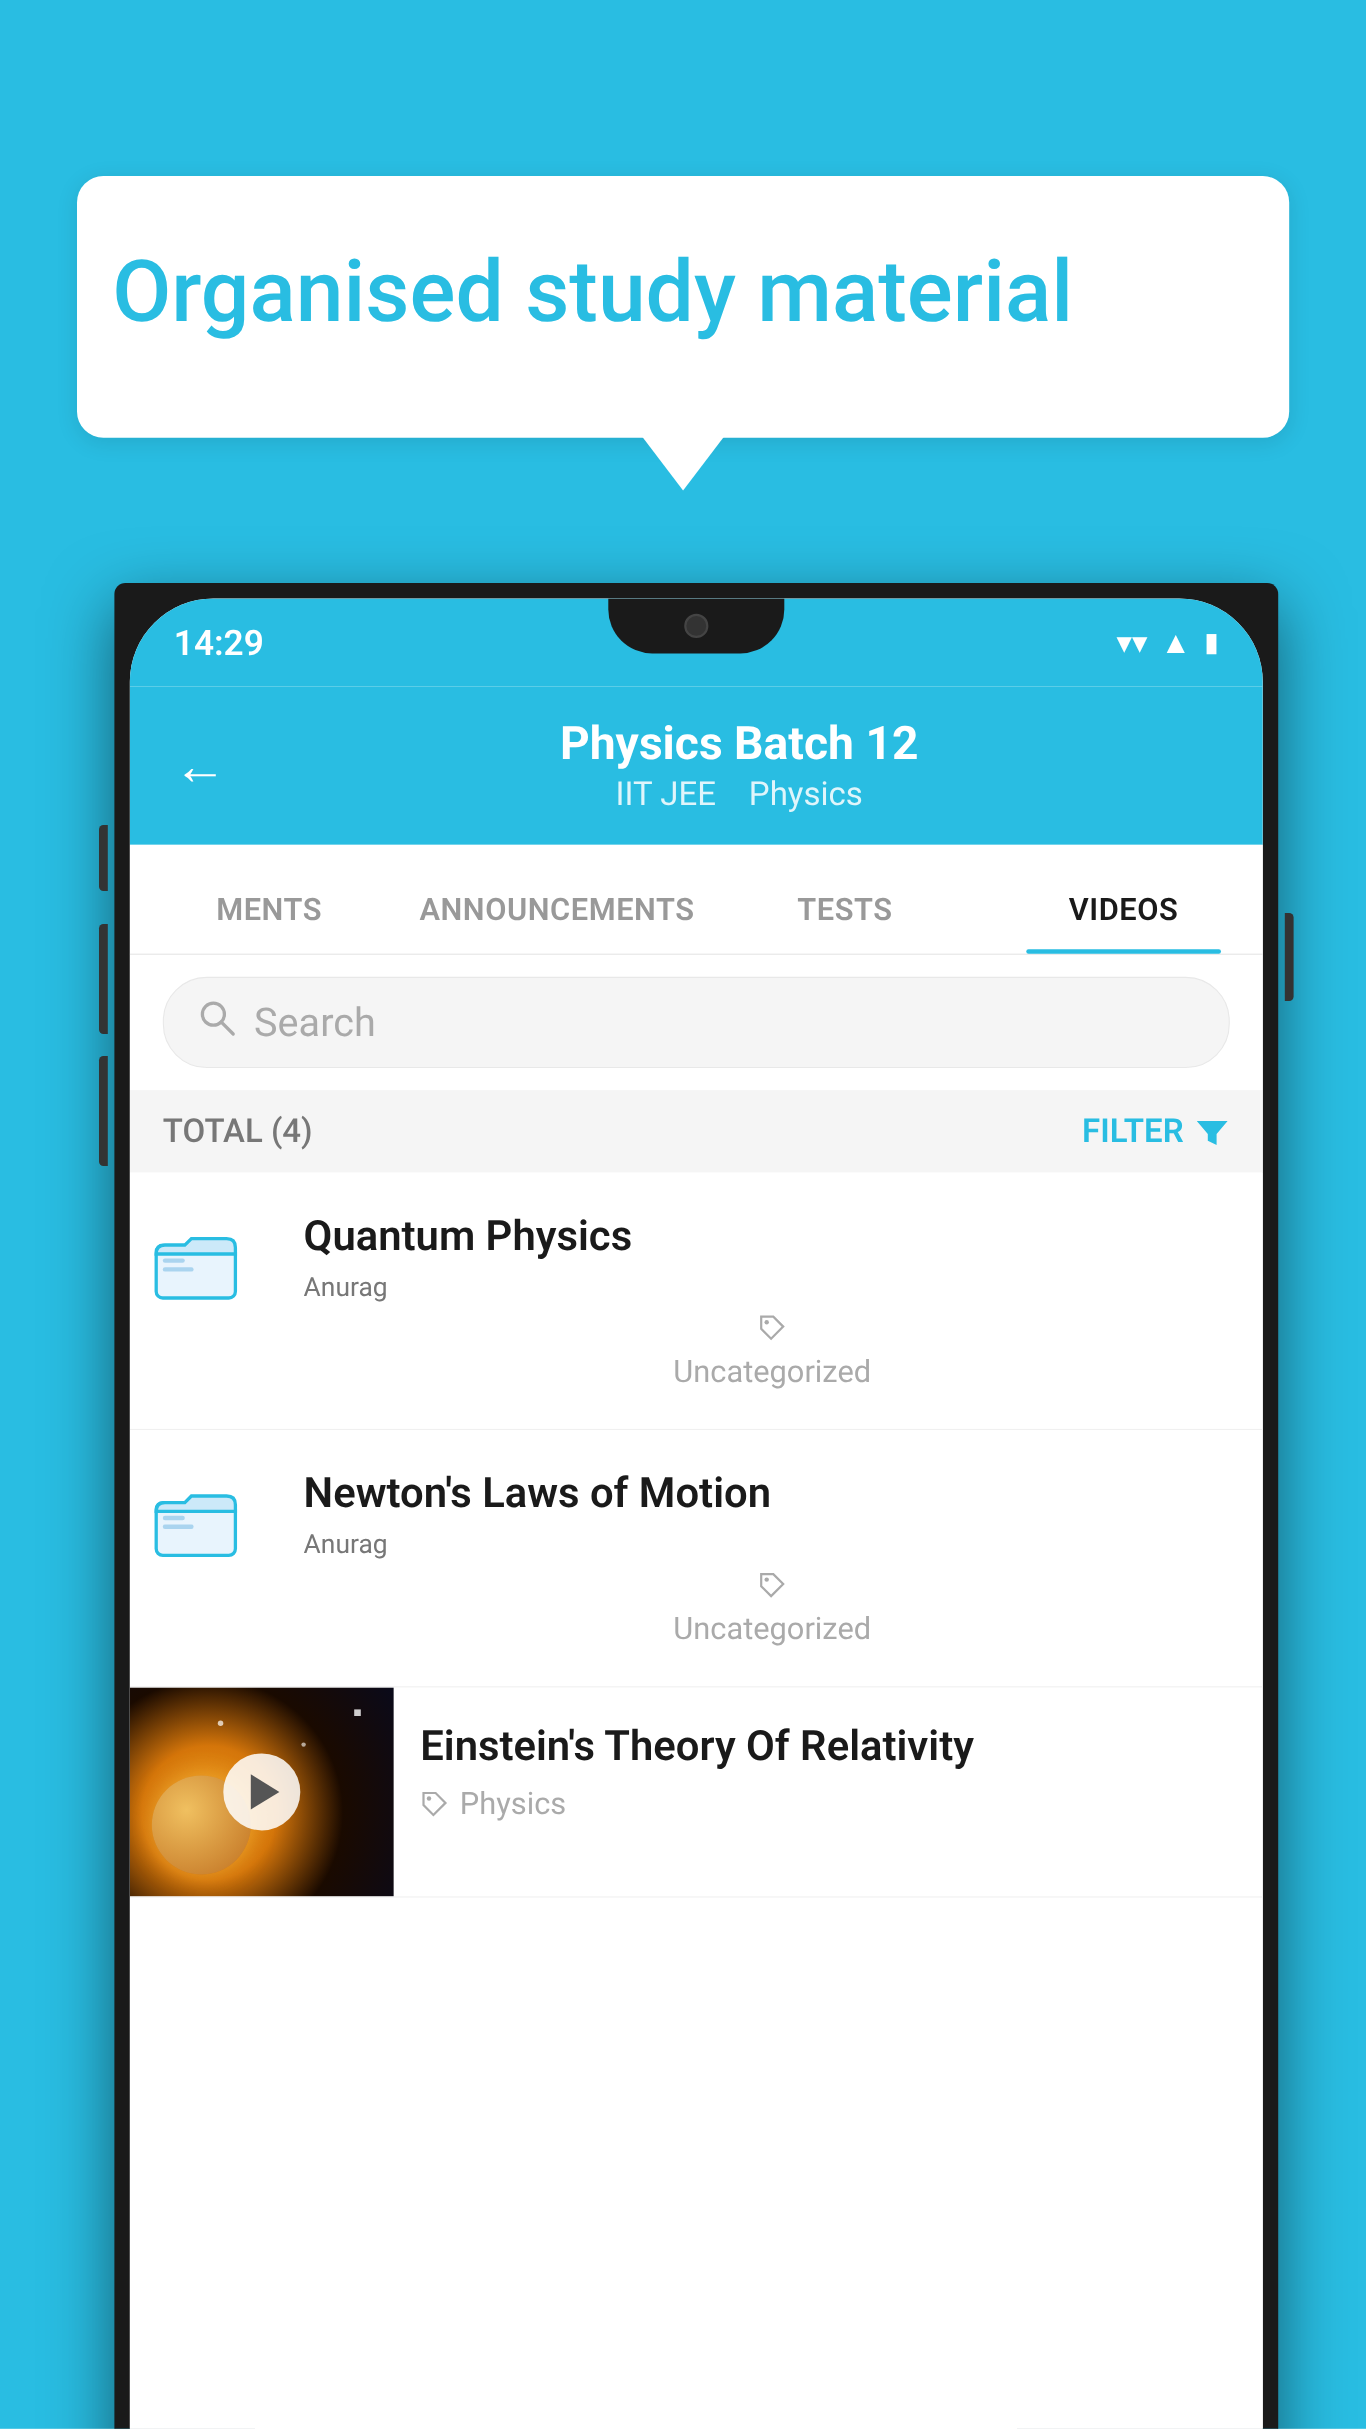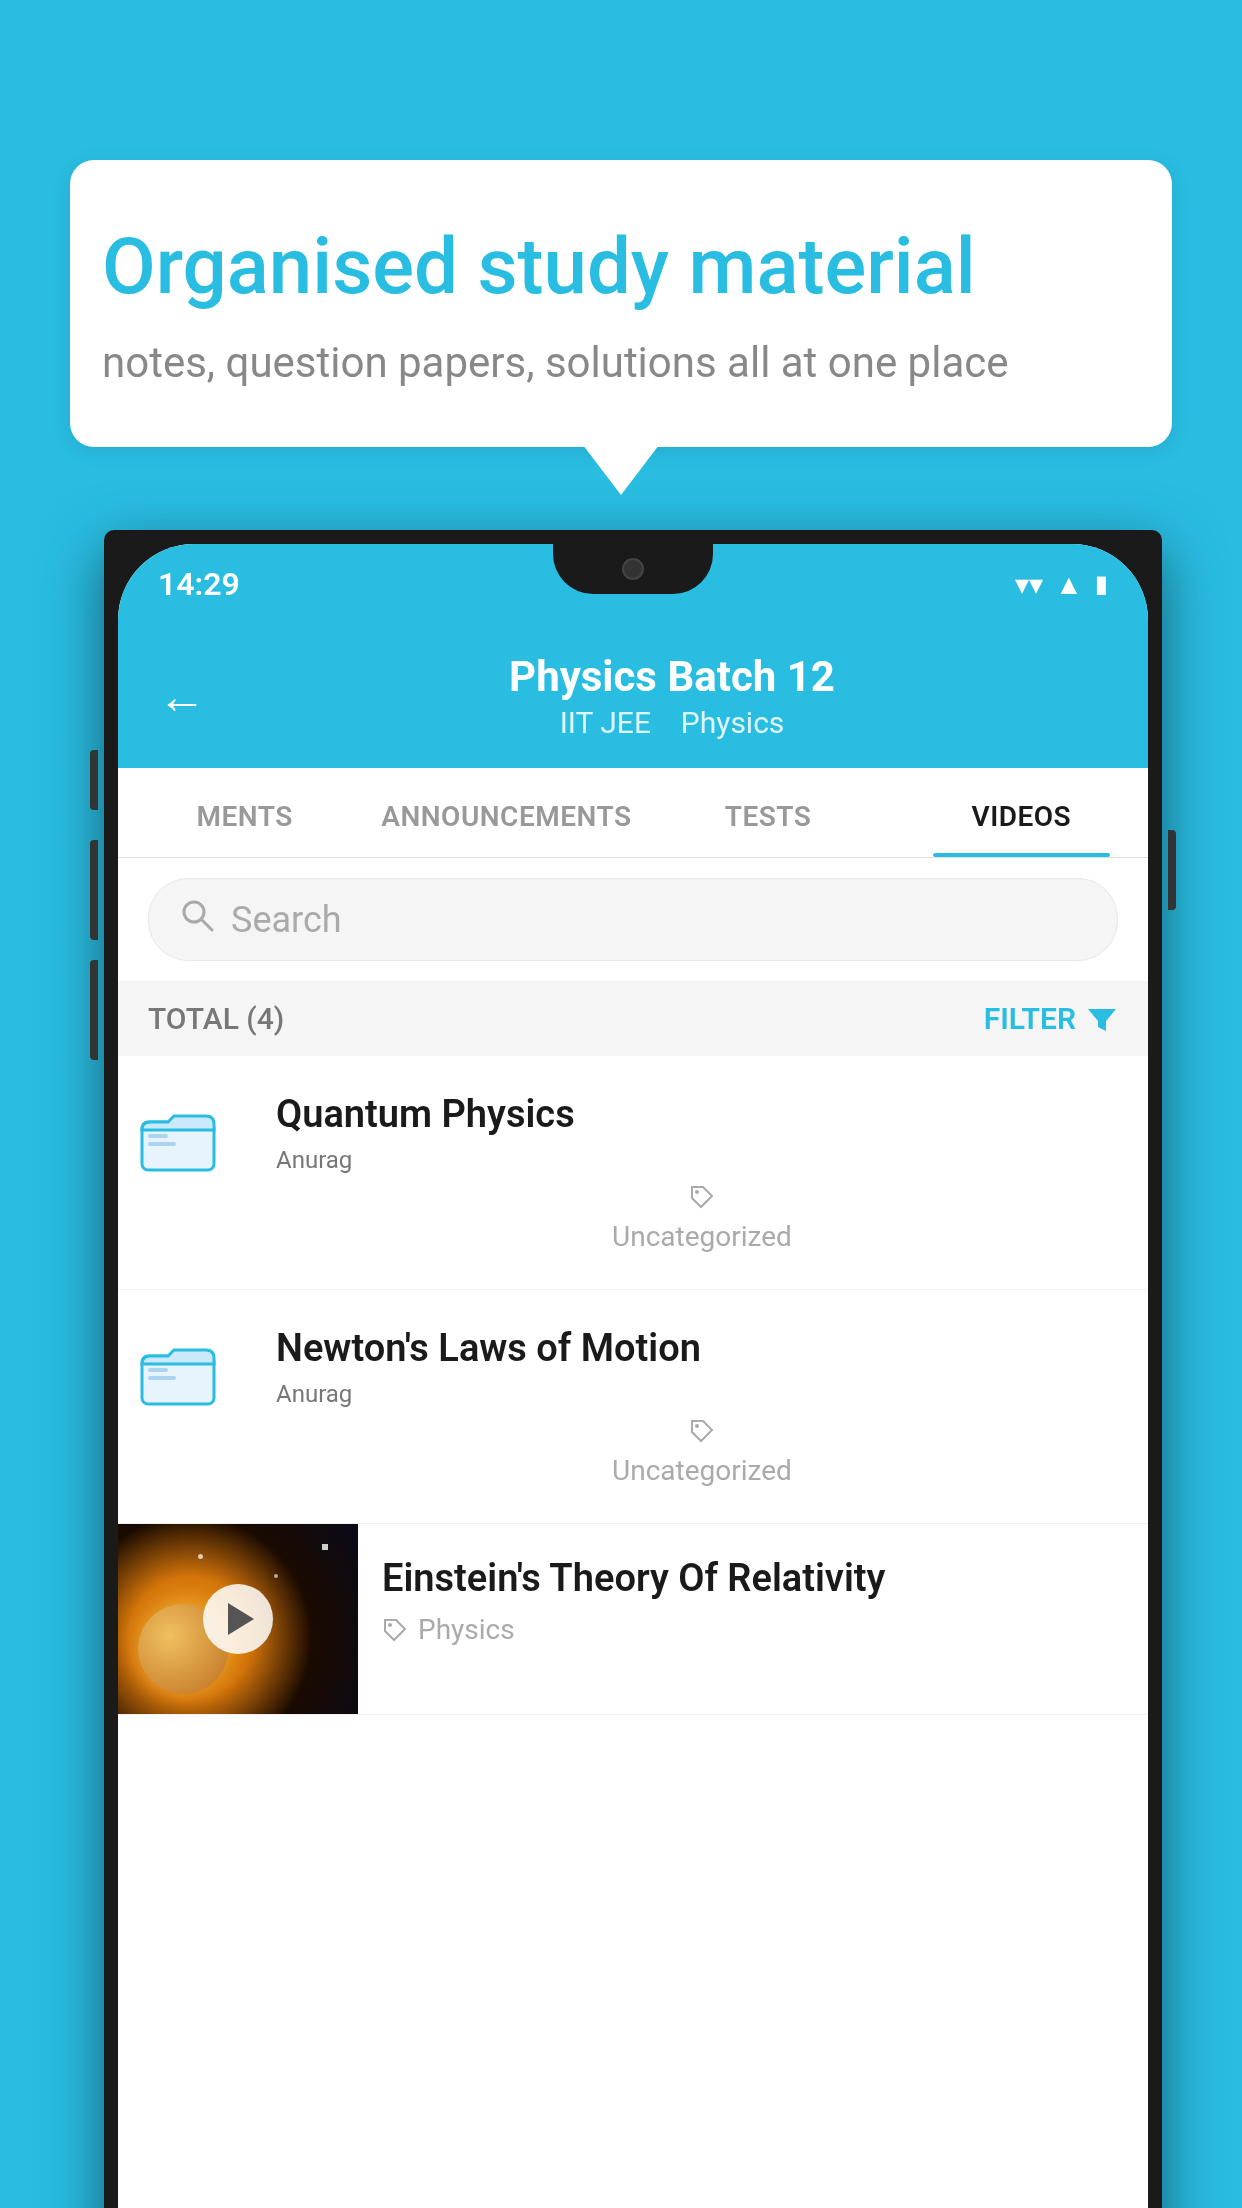--- a/index.html
+++ b/index.html
@@ -169,21 +169,21 @@
     .tabs-bar {
       background: white;
       display: flex;
       border-bottom: 1px solid #e0e0e0;
       flex-shrink: 0;
     }
 
     .tab-item {
       flex: 1;
       text-align: center;
-      padding: 32px 10px 24px;
+      padding: 42px 10px 24px;
       font-size: 28px;
       font-weight: 600;
       color: #999;
       cursor: pointer;
       letter-spacing: 0.5px;
       position: relative;
     }
 
     .tab-item.active {
       color: #1a1a1a;
@@ -439,21 +439,20 @@
       background: #333;
       border-radius: 4px 0 0 4px;
     }
   </style>
 </head>
 <body>
 
 <div class="speech-bubble-container">
   <div class="speech-bubble">
     <div class="speech-bubble-title">Organised study material</div>
-    <div class="speech-bubble-subtitle">notes, question papers, solutions all at one place</div>
   </div>
 </div>
 
 <div class="phone-container">
   <div class="phone-outer">
 
     <div class="phone-side-btn-right"></div>
     <div class="phone-side-btn-left-1"></div>
     <div class="phone-side-btn-left-2"></div>
     <div class="phone-side-btn-left-3"></div>

